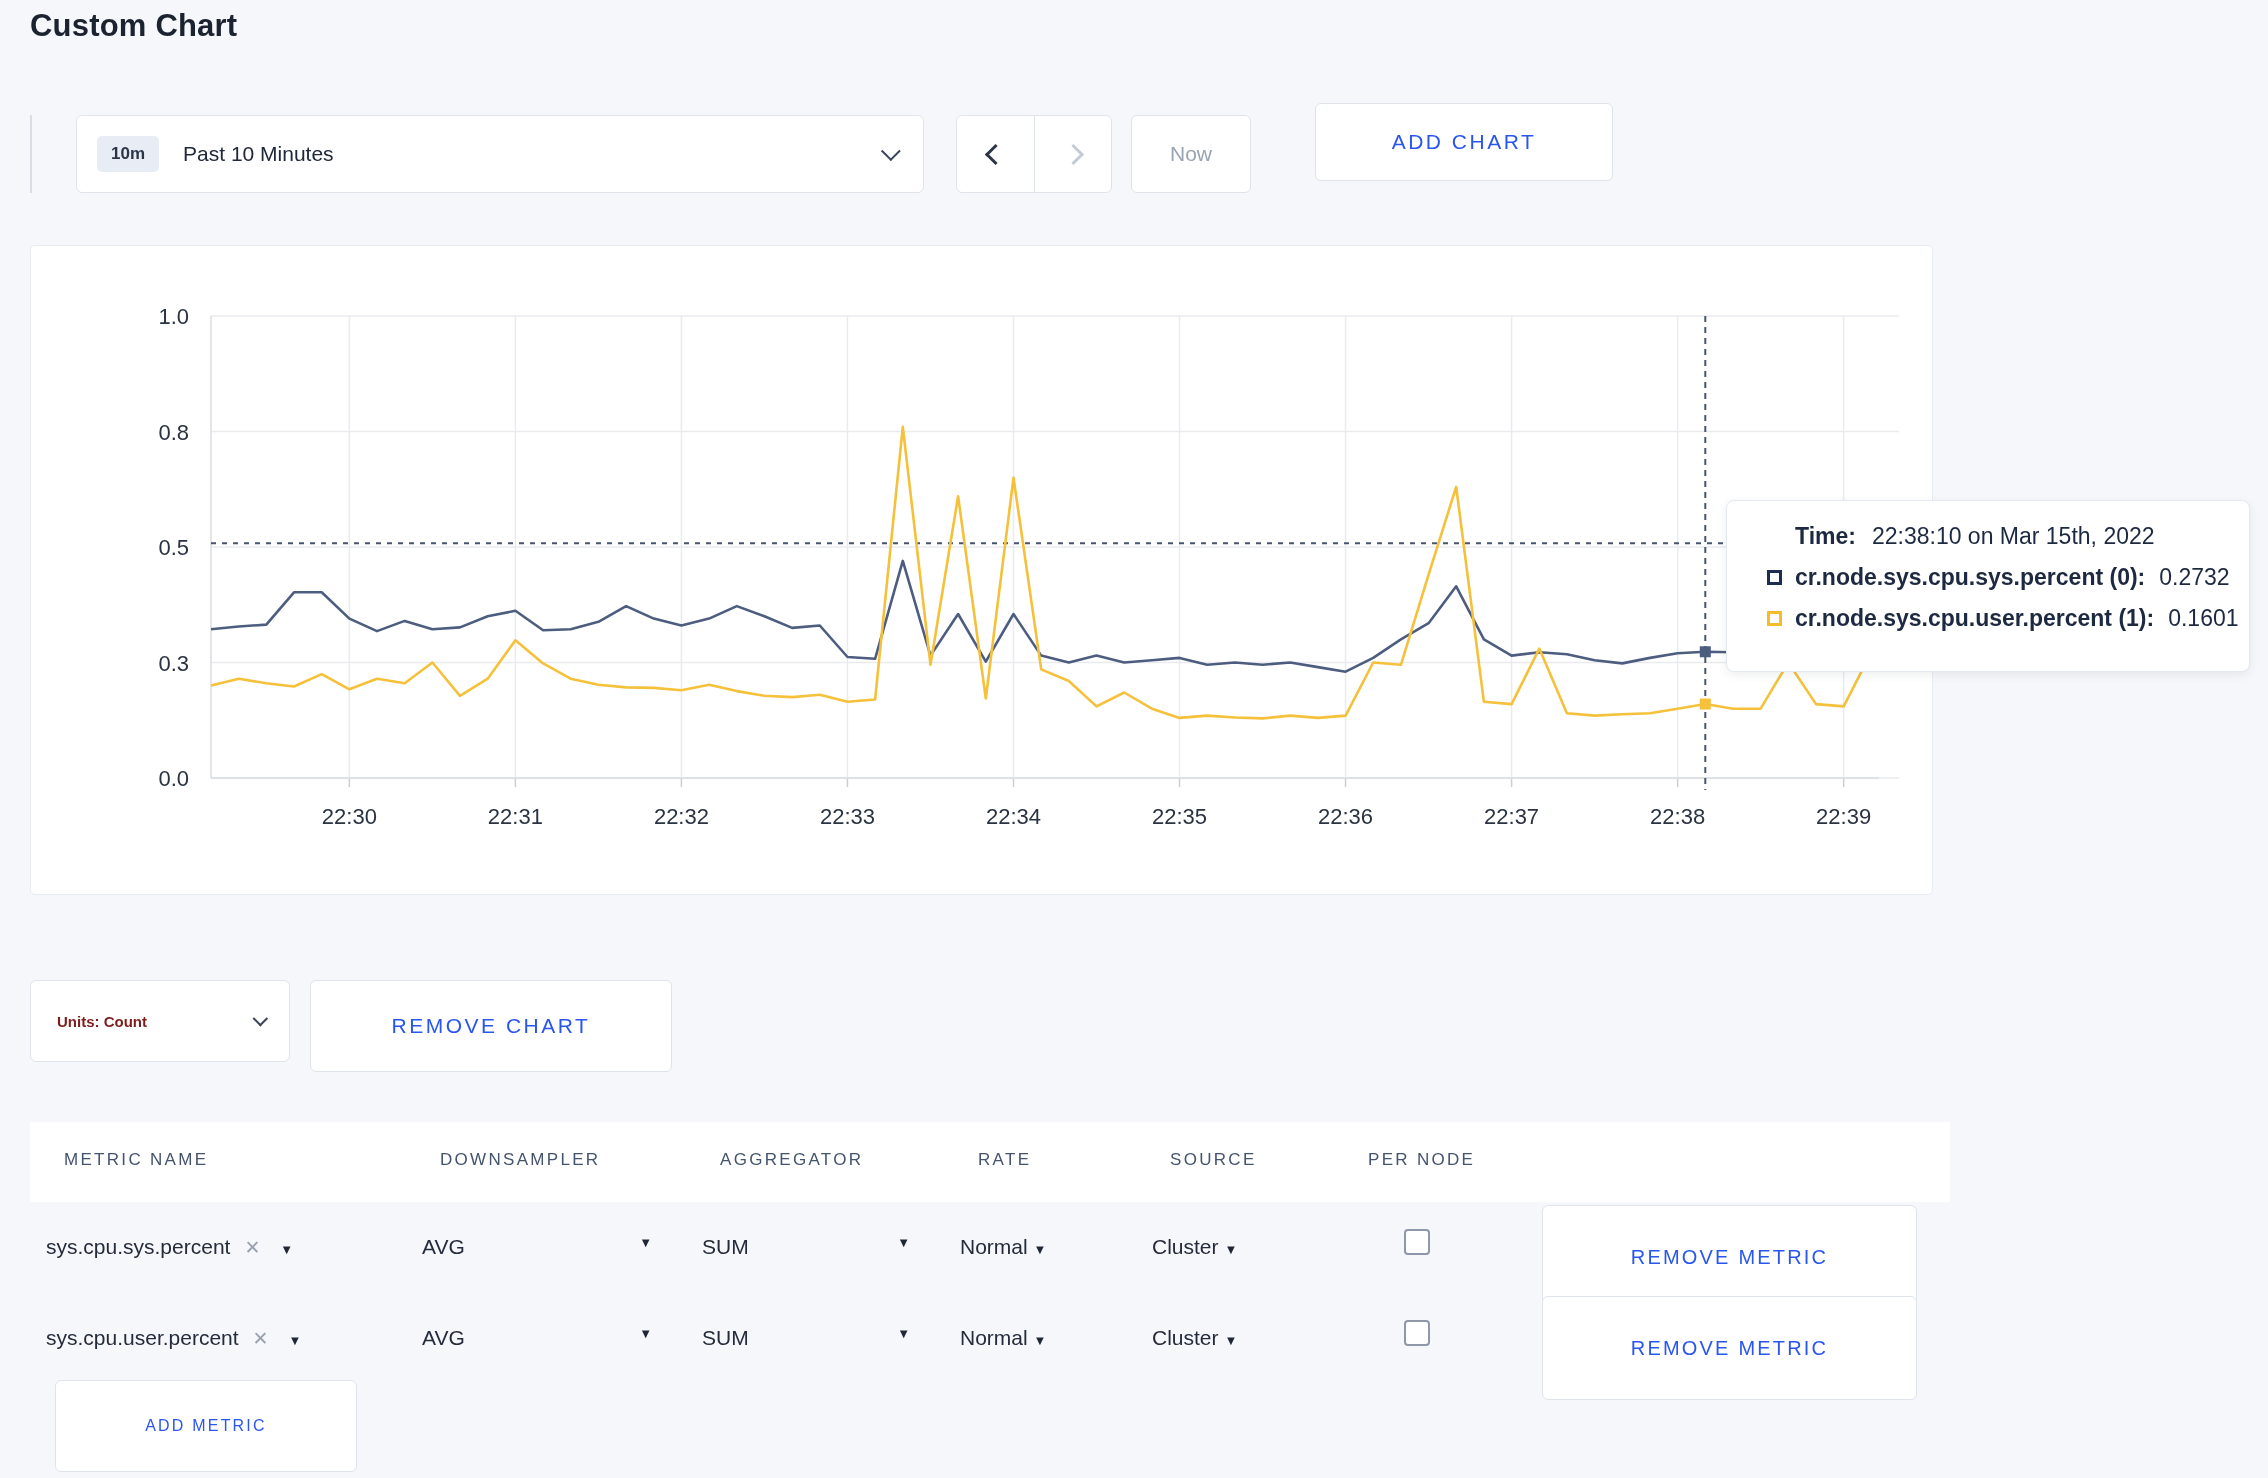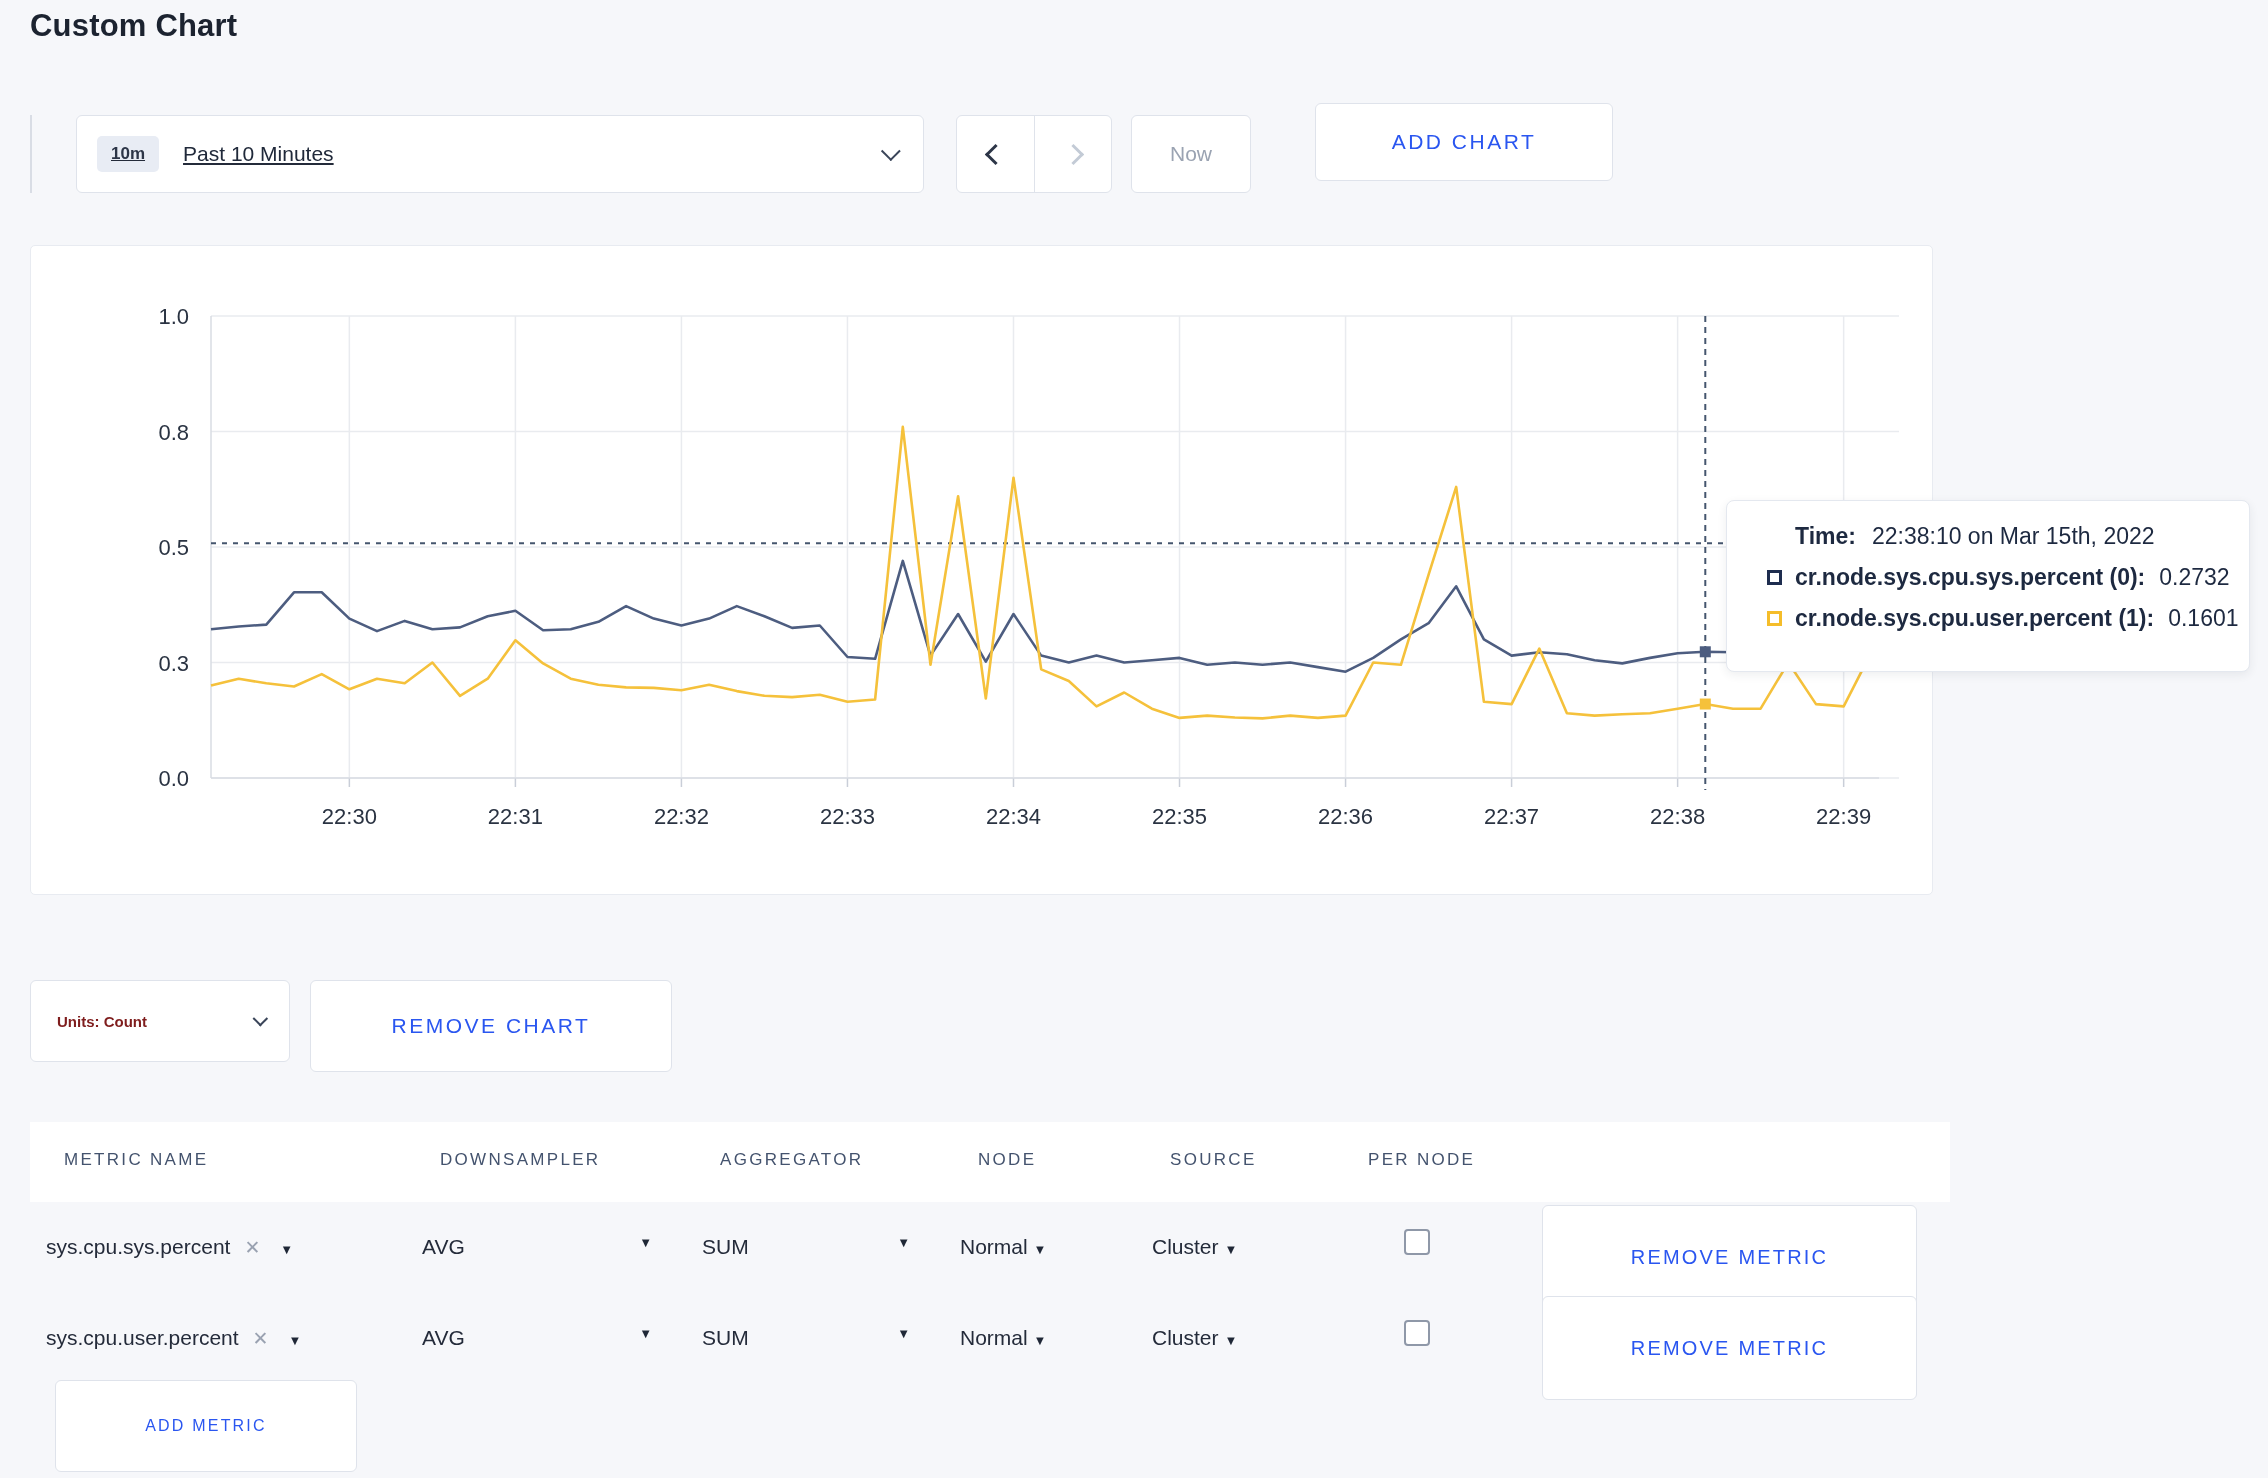--- a/index.html
+++ b/index.html
@@ -6,21 +6,21 @@
   html,body { width:2268px; height:1478px; }
   body { font-family:"Liberation Sans", sans-serif; background:#f6f7fa; position:relative; overflow:hidden; color:#242b3a; }
   .abs { position:absolute; }
 
   
   #page-title { left:30px; top:8px; font-size:31px; font-weight:600; color:#1c2330; letter-spacing:.2px; }
 
   
   .toolbar-divider { left:30px; top:115px; width:2px; height:78px; background:#d9dde5; }
   .btn-box { background:#fff; border:1.5px solid #dfe3eb; border-radius:6px; display:flex; align-items:center; }
-  #time-picker { left:76px; top:115px; width:848px; height:78px; padding:0 28px 0 20px; cursor:pointer;text-decoration:underline; }
+  #time-picker { left:76px; top:115px; width:848px; height:78px; padding:0 28px 0 20px; cursor:pointer; }
   #time-badge { background:#e8ecf4; border-radius:5px; padding:8px 14px; font-size:17px; font-weight:bold; color:#2c3547; }
   #time-label { margin-left:24px; font-size:21px; color:#20293a; }
   .chev-down { margin-left:auto; width:14px; height:14px; border-right:2.5px solid #3a4559; border-bottom:2.5px solid #3a4559; transform:rotate(45deg) translateY(-4px); }
   #time-nav { left:956px; top:115px; width:156px; height:78px; padding:0; }
   .nav-half { width:50%; height:100%; display:flex; align-items:center; justify-content:center; cursor:pointer; }
   .nav-half + .nav-half { border-left:1.5px solid #dfe3eb; }
   .chev { width:15px; height:15px; border-right:3px solid #2c3547; border-bottom:3px solid #2c3547; }
   .chev.left  { transform:rotate(135deg); }
   .chev.right { transform:rotate(-45deg); border-color:#c3cbd6; }
   #now-button { left:1131px; top:115px; width:120px; height:78px; justify-content:center; font-size:21px; color:#9aa3b2; cursor:pointer; }
@@ -154,21 +154,21 @@
 <div class="abs btn-box" id="units-button">
   <span id="units-label">Units: Count</span>
   <span class="chev-down"></span>
 </div>
 <div class="abs blue-btn" id="remove-chart-button">REMOVE CHART</div>
 
 <div class="abs" id="table-header-band">
   <span class="col-header" style="left:34px">METRIC NAME</span>
   <span class="col-header" style="left:410px">DOWNSAMPLER</span>
   <span class="col-header" style="left:690px">AGGREGATOR</span>
-  <span class="col-header" style="left:948px">NODE</span>
+  <span class="col-header" style="left:948px">RATE</span>
   <span class="col-header" style="left:1140px">SOURCE</span>
   <span class="col-header" style="left:1338px">PER NODE</span>
 </div>
 
 <div class="abs metric-row" style="top:1205px">
   <span class="cell" style="left:34px;  top:30px;">
     <span>sys.cpu.sys.percent</span><span class="x-icon">✕</span>
     <span class="dd-arrow" style="margin-left:14px">▼</span>
   </span>
   <span class="cell" style="left:410px; top:30px; width:230px;">

